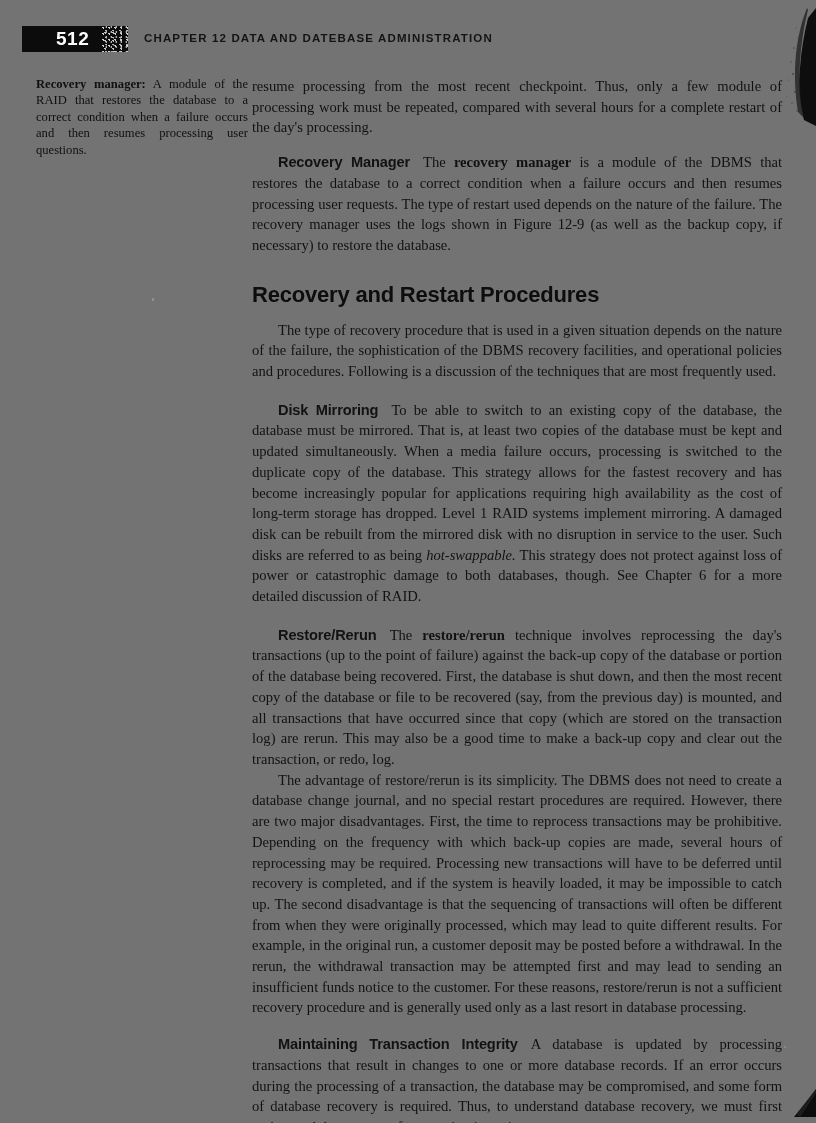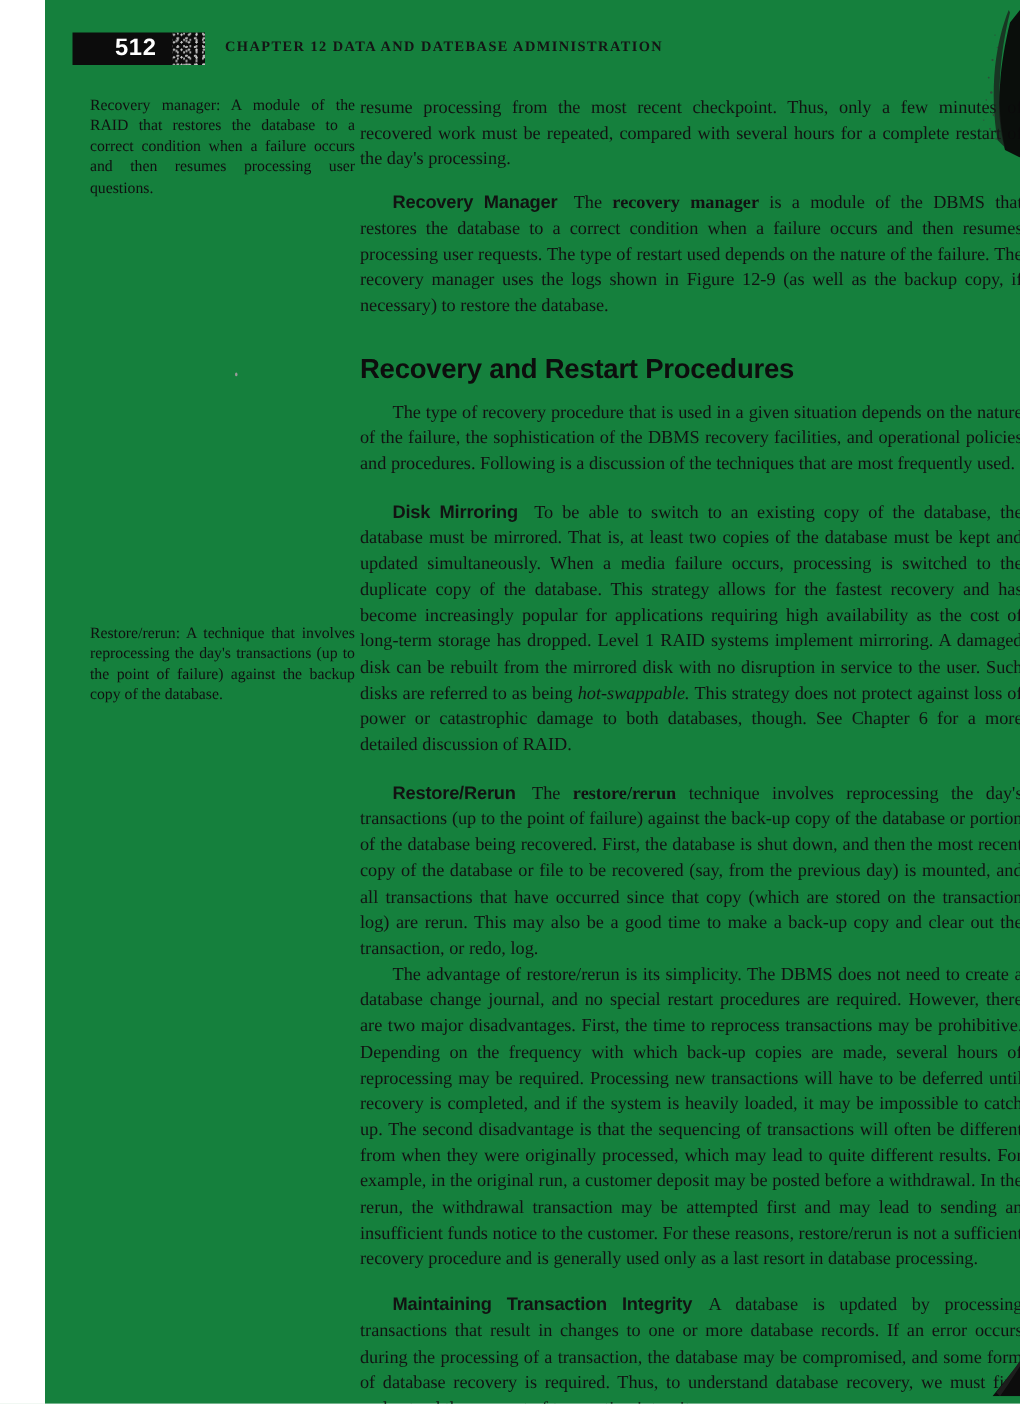--- a/index.html
+++ b/index.html
@@ -13,22 +13,21 @@
     position: relative;
     overflow: hidden;
     font-family: "Liberation Serif", serif;
     color: #111111;
   }
 
   
   .page {
     position: absolute;
     inset: 0;
-    background: #15803d;
-    margin-left: 36px;
+    background: #737373;
   }
 
   
   .runhead {
     position: absolute;
     top: 26px;
     left: 22px;
     right: 40px;
     height: 26px;
   }
@@ -63,21 +62,21 @@
     font-family: "Liberation Sans", sans-serif;
     font-weight: bold;
     font-size: 19px;
     letter-spacing: 0.5px;
     z-index: 3;
   }
   .runhead-title {
     position: absolute;
     left: 122px;
     top: 6px;
-    font-family: Liberation Serif, serif;
+    font-family: Liberation Sans, sans-serif;
     font-weight: bold;
     font-size: 11.5px;
     letter-spacing: 1.15px;
     color: #141414;
     white-space: nowrap;
     text-align: center;
   }
 
   
   .margin-col {
@@ -94,21 +93,21 @@
   }
 
   .marginnote {
     font-size: 12.6px;
     line-height: 16.4px;
     text-align: justify;
     color: #101010;
     margin: 0 0 4px 0;
   }
   .marginnote .term {
-    font-weight: normal;
+    font-weight: bold;
   }
   .mn-spacer-1 { height: 336px; }
 
   p.body {
     margin: 0;
     font-size: 14.6px;
     line-height: 20.7px;
     text-align: justify;
     text-justify: inter-word;
     color: #121212;
@@ -172,29 +171,26 @@
   </div>
 
   <div class="margin-col">
 
     <div class="marginnote">
       <span class="term">Recovery manager:</span><span> A module of the RAID that restores the database to a correct condition when a failure occurs and then resumes processing user questions.</span>
     </div>
 
     <div class="mn-spacer-1"></div>
 
-    <div class="marginnote">
-      <span class="term">Restore/rerun:</span><span> A technique that involves reprocessing the day's transactions (up to the point of failure) against the backup copy of the database.</span>
-    </div>
 
   </div>
 
   <div class="main-col">
 
-    <p class="body">resume processing from the most recent checkpoint. Thus, only a few minutes of recovered work must be repeated, compared with several hours for a complete restart of the day's processing.</p>
+    <p class="body">resume processing from the most recent checkpoint. Thus, only a few module of processing work must be repeated, compared with several hours for a complete restart of the day's processing.</p>
 
     <p class="body indent" style="margin-top:14px;"><span class="runin">Recovery Manager</span><span class="runin-gap"></span><span>The </span><b class="lead">recovery manager</b><span> is a module of the DBMS that restores the database to a correct condition when a failure occurs and then resumes processing user requests. The type of restart used depends on the nature of the failure. The recovery manager uses the logs shown in Figure 12-9 (as well as the backup copy, if necessary) to restore the database.</span></p>
 
     <h2 class="section">Recovery and Restart Procedures</h2>
 
     <p class="body indent">The type of recovery procedure that is used in a given situation depends on the nature of the failure, the sophistication of the DBMS recovery facilities, and operational policies and procedures. Following is a discussion of the techniques that are most frequently used.</p>
 
     <p class="body indent" style="margin-top:18px;"><span class="runin">Disk Mirroring</span><span class="runin-gap"></span><span>To be able to switch to an existing copy of the database, the database must be mirrored. That is, at least two copies of the database must be kept and updated simultaneously. When a media failure occurs, processing is switched to the duplicate copy of the database. This strategy allows for the fastest recovery and has become increasingly popular for applications requiring high availability as the cost of long-term storage has dropped. Level 1 RAID systems implement mirroring. A damaged disk can be rebuilt from the mirrored disk with no disruption in service to the user. Such disks are referred to as being </span><i class="emph">hot-swappable.</i><span> This strategy does not protect against loss of power or catastrophic damage to both databases, though. See Chapter 6 for a more detailed discussion of RAID.</span></p>
 
     <p class="body indent" style="margin-top:18px;"><span class="runin">Restore/Rerun</span><span class="runin-gap"></span><span>The </span><b class="lead">restore/rerun</b><span> technique involves reprocessing the day's transactions (up to the point of failure) against the back-up copy of the database or portion of the database being recovered. First, the database is shut down, and then the most recent copy of the database or file to be recovered (say, from the previous day) is mounted, and all transactions that have occurred since that copy (which are stored on the transaction log) are rerun. This may also be a good time to make a back-up copy and clear out the transaction, or redo, log.</span></p>

